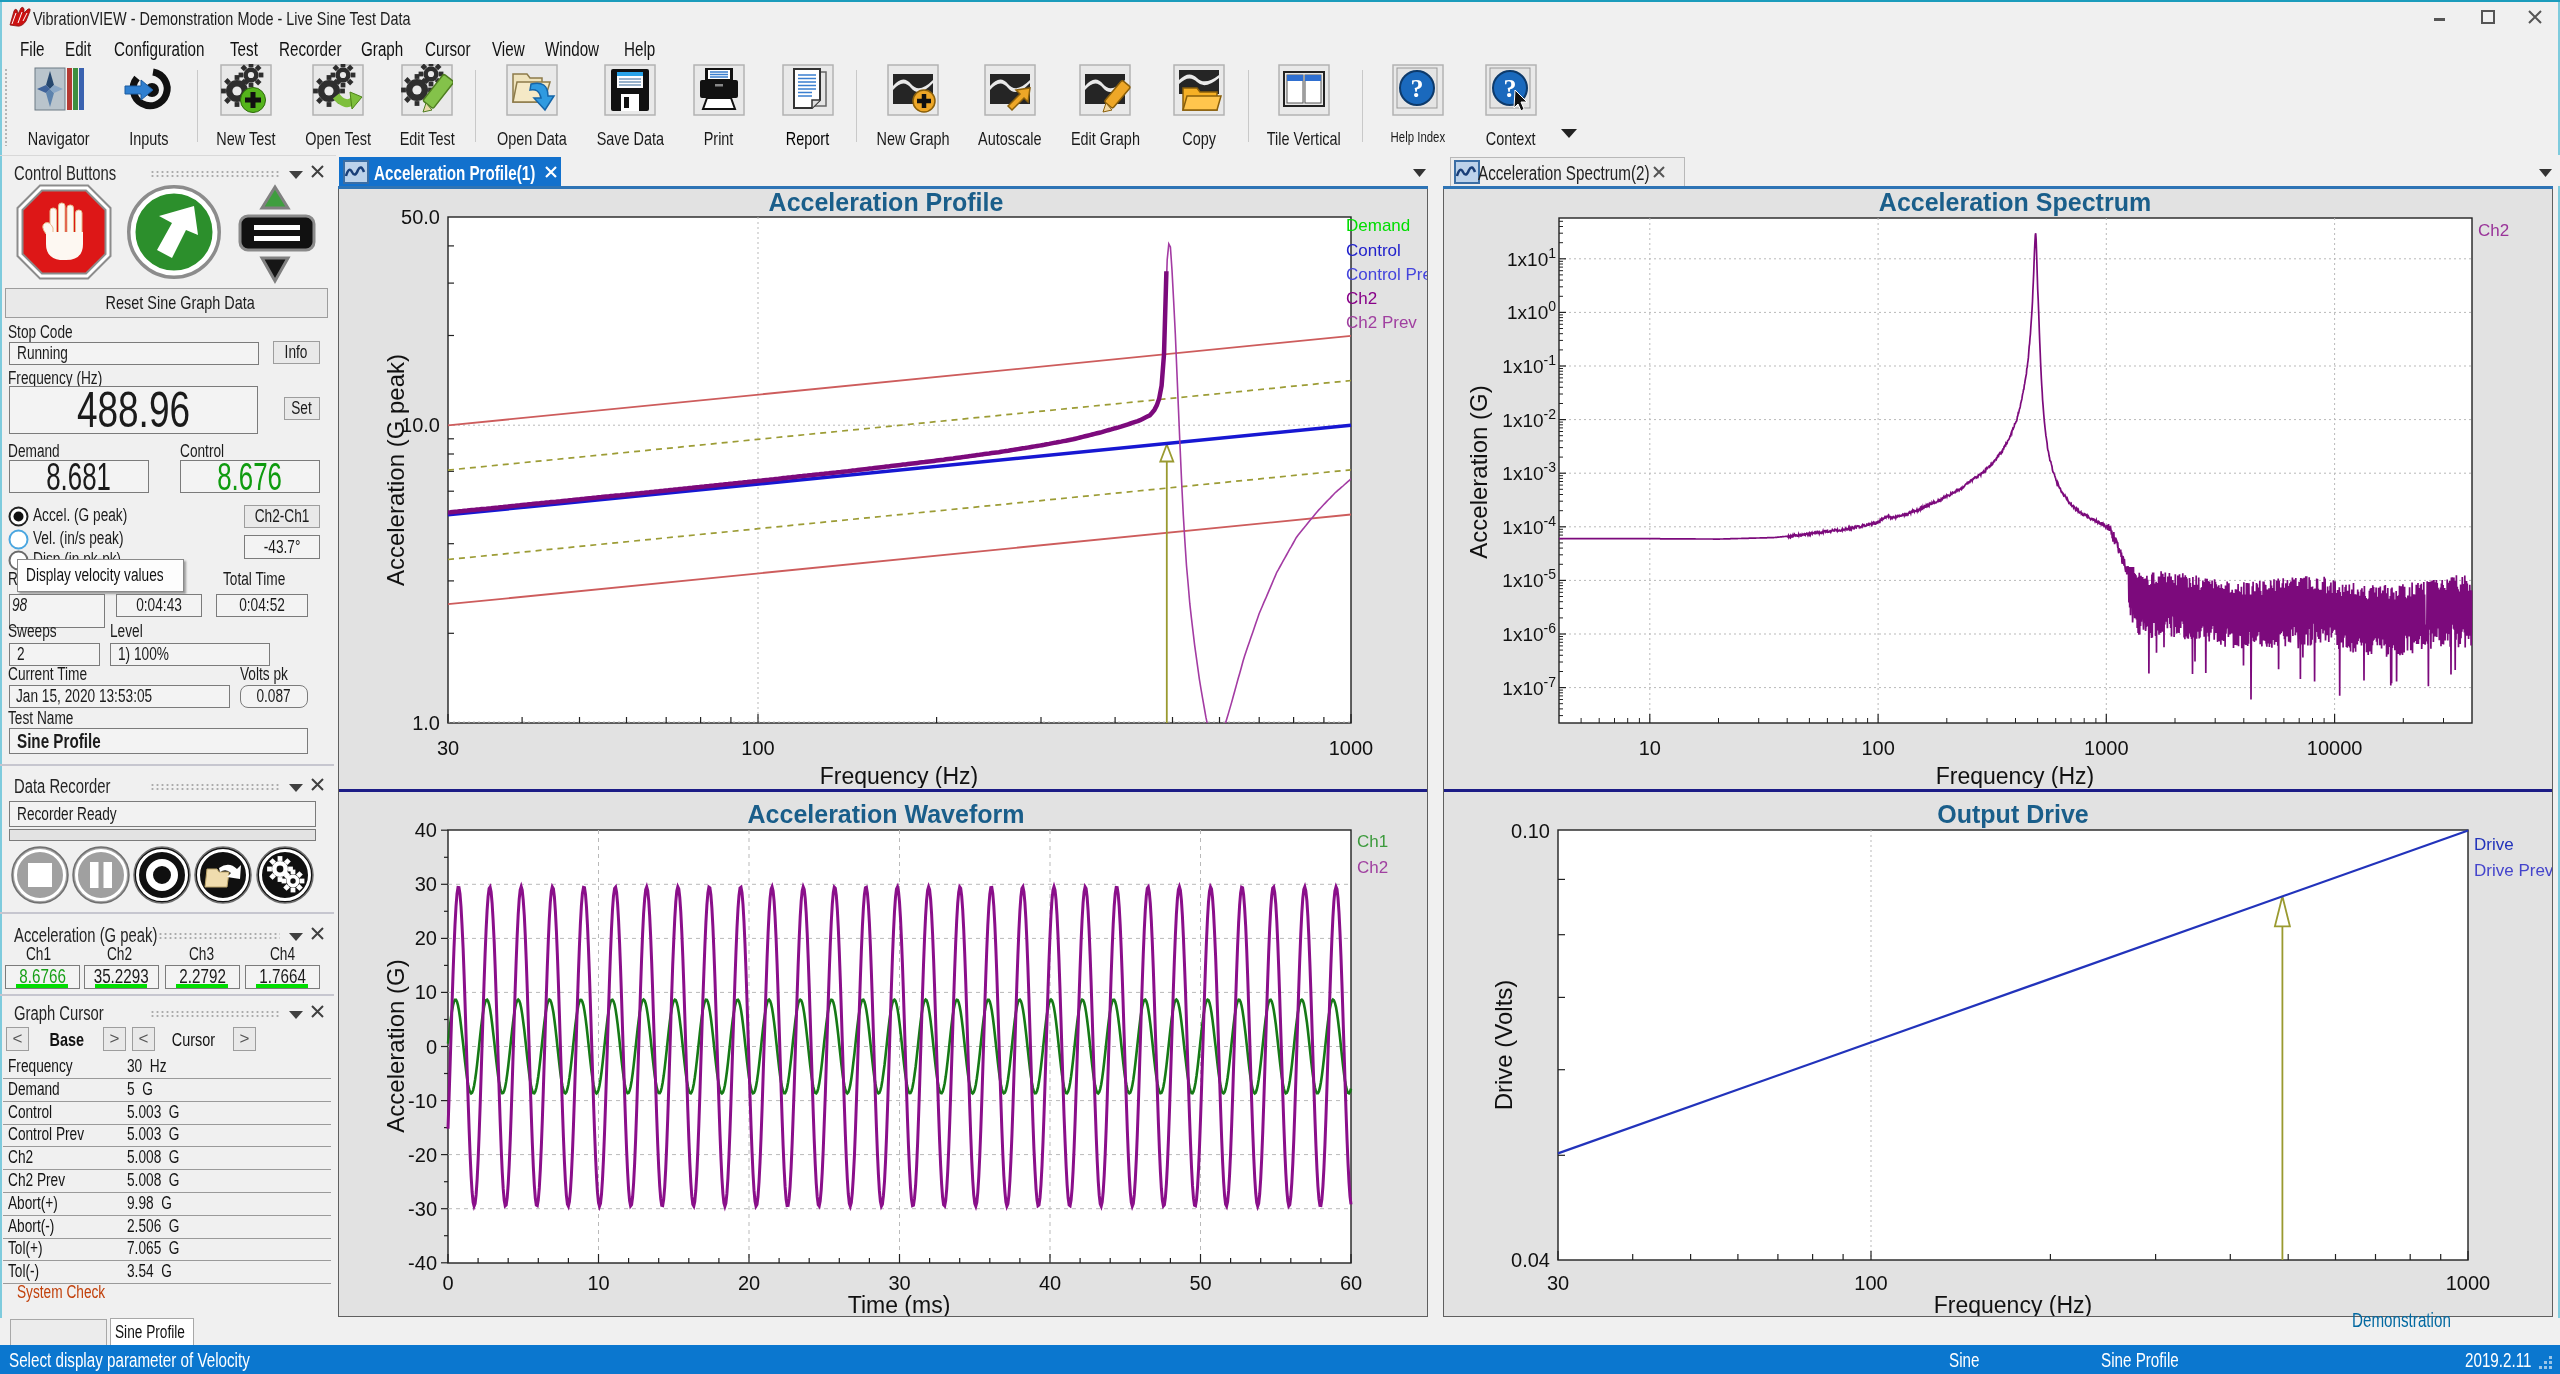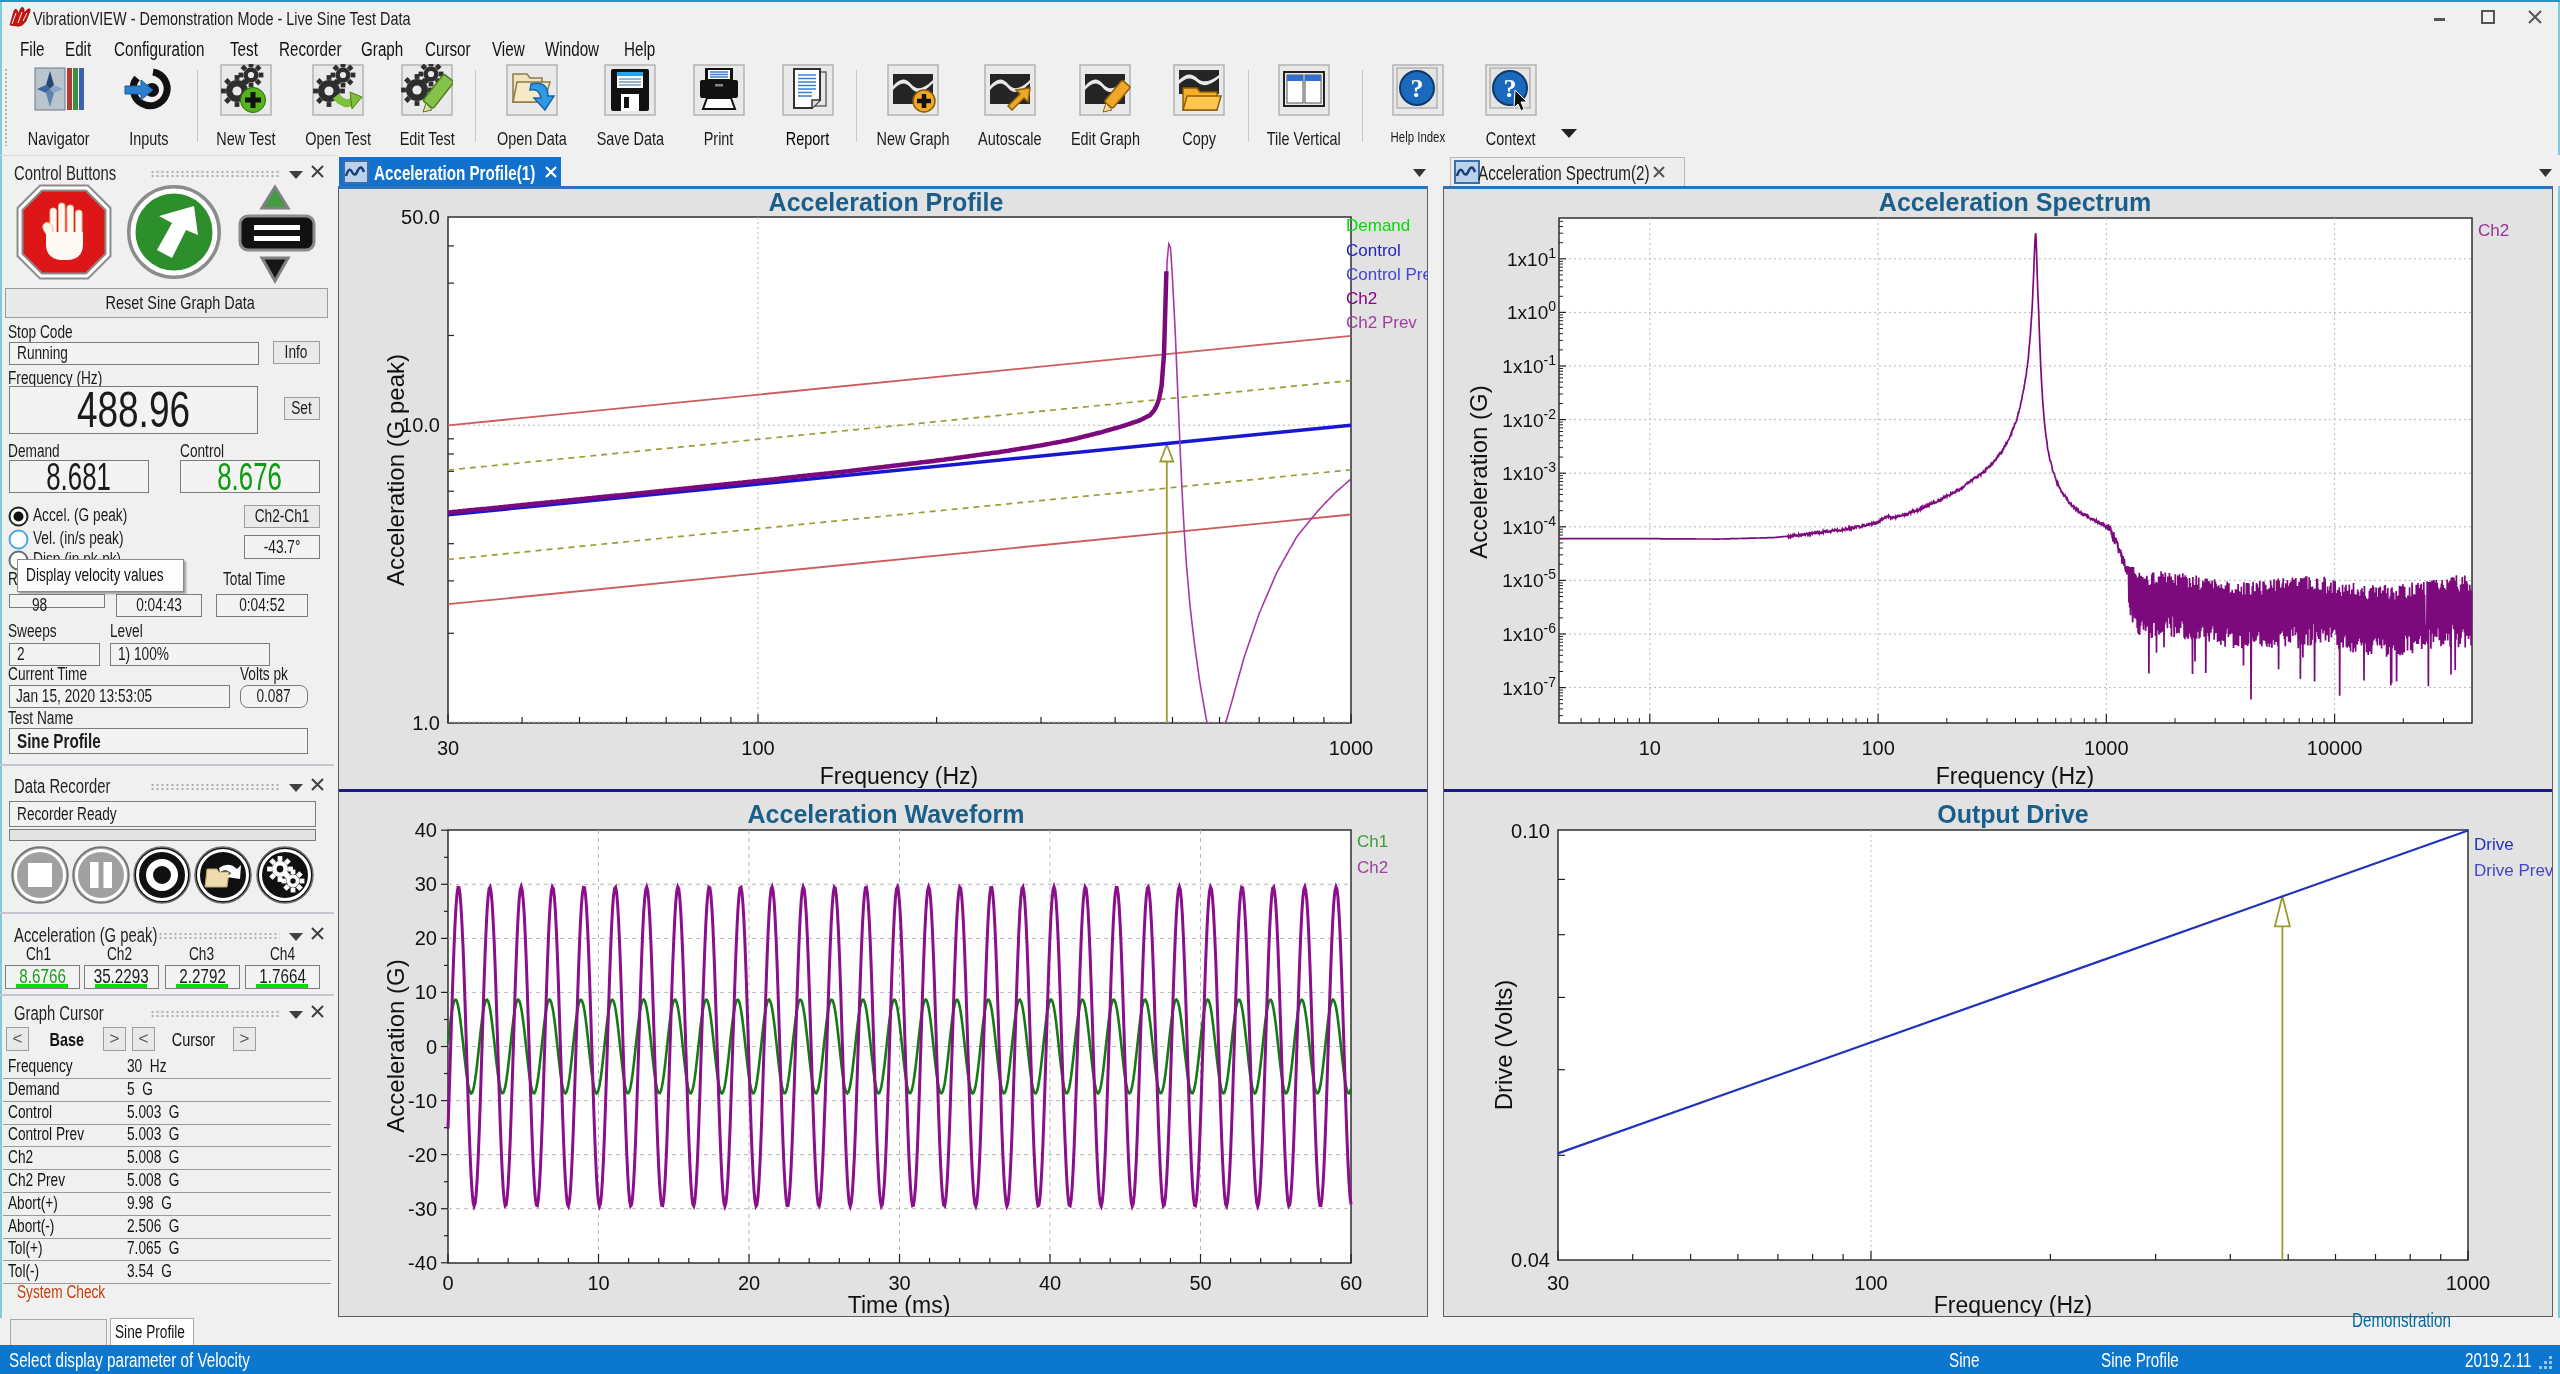--- a/index.html
+++ b/index.html
@@ -290,21 +290,21 @@
 <svg style="left:8px;top:550px;" width="21" height="21" viewBox="0 0 21 21">
     <circle cx="10.5" cy="10.5" r="9" fill="#fff" stroke="#6a6a6a" stroke-width="2"></circle>
   </svg>
 <div class="lbl" style="left:33px;top:549px;"><span class="cs">Disp (in pk-pk)</span></div>
 <div class="btn" style="left:244px;top:505px;width:76px;height:23px;font-size:18px;line-height:21px;"><span class="csc">Ch2-Ch1</span></div>
 <div class="box" style="left:244px;top:535px;width:76px;height:24px;font-size:18px;line-height:22px;text-align:center;"><span class="csc">-43.7°</span></div>
 <div class="lbl" style="left:8px;top:569px;"><span class="cs">Remaining</span></div>
 <div class="lbl" style="left:84px;top:569px;"><span class="cs">Elapsed Time</span></div>
 <div class="lbl" style="left:223px;top:569px;"><span class="cs">Total Time</span></div>
 <div class="abs" style="left:17px;top:559px;width:167px;height:33px;background:#fdfdfd;border:1px solid #8a8a8a;box-shadow:2px 2px 2px rgba(0,0,0,0.35);font-size:18px;line-height:31px;padding-left:8px;color:#111;"><span class="cs">Display velocity values</span></div>
-<div class="box" style="left:9px;top:594px;width:96px;height:14px;font-size:18px;line-height:21px;padding-left:22px;"><span class="cs">98</span></div>
+<div class="box" style="left:9px;top:594px;width:96px;height:34px;font-size:18px;line-height:21px;padding-left:2px;font-style:italic;"><span class="cs">98</span></div>
 <div class="box" style="left:116px;top:594px;width:86px;height:23px;font-size:18px;line-height:21px;text-align:center;text-decoration:underline;"><span class="csc">0:04:43</span></div>
 <div class="box" style="left:216px;top:594px;width:92px;height:23px;font-size:18px;line-height:21px;text-align:center;"><span class="csc">0:04:52</span></div>
 <div class="lbl" style="left:8px;top:621px;"><span class="cs">Sweeps</span></div>
 <div class="lbl" style="left:110px;top:621px;"><span class="cs">Level</span></div>
 <div class="box" style="left:9px;top:643px;width:91px;height:23px;font-size:18px;line-height:21px;padding-left:7px;"><span class="cs">2</span></div>
 <div class="box" style="left:110px;top:643px;width:160px;height:23px;font-size:18px;line-height:21px;padding-left:7px;"><span class="cs">1) 100%</span></div>
 <div class="lbl" style="left:8px;top:664px;"><span class="cs">Current Time</span></div>
 <div class="lbl" style="left:240px;top:664px;"><span class="cs">Volts pk</span></div>
 <div class="box" style="left:9px;top:685px;width:221px;height:23px;font-size:18px;line-height:21px;padding-left:6px;"><span class="cs">Jan 15, 2020 13:53:05</span></div>
 <div class="box" style="left:240px;top:685px;width:68px;height:23px;font-size:18px;line-height:21px;text-align:center;border-radius:8px;"><span class="csc">0.087</span></div>

